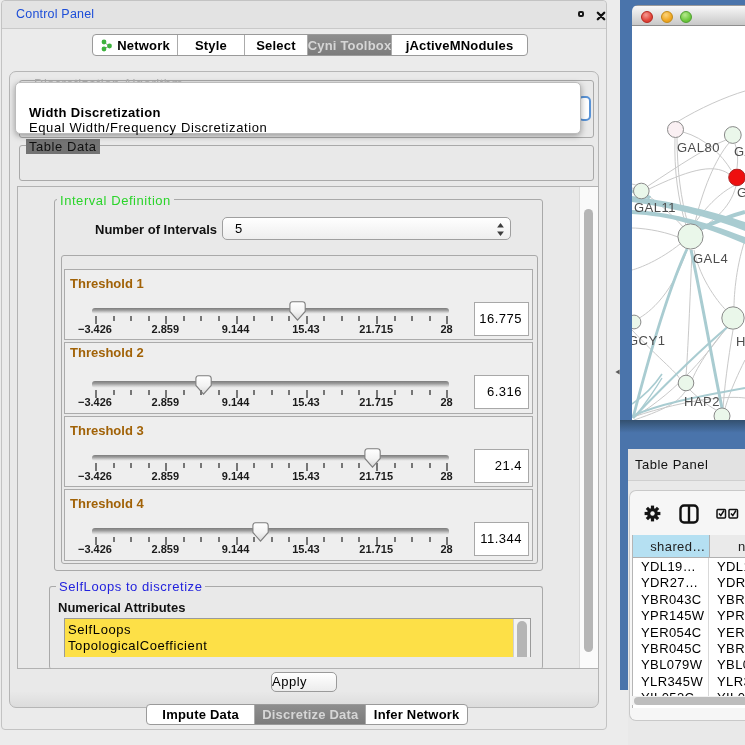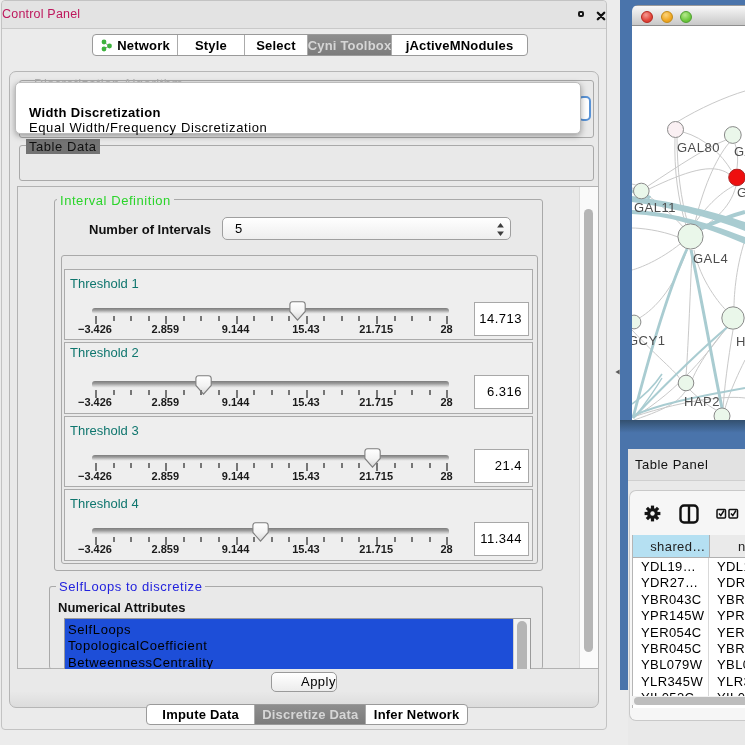--- a/index.html
+++ b/index.html
@@ -2,21 +2,21 @@
 <html><head><meta charset="utf-8">
 <style>
 * { margin:0; padding:0; box-sizing:border-box; }
 html,body { width:745px; height:745px; overflow:hidden; background:#ececec;
   font-family:"Liberation Sans", sans-serif; }
 .abs { position:absolute; }
 #win { position:absolute; left:1px; top:0; width:606px; height:730px;
   background:#ebebeb; border:1px solid #c3c3c3; border-radius:4px; }
 #titlebar { position:absolute; left:0; top:0; width:100%; height:28px;
   background:#e3e3e3; border-bottom:1px solid #c9c9c9; border-radius:4px 4px 0 0;}
-#titlebar span { position:absolute; left:0; top:6px; font-size:12.5px; color:#be185d; letter-spacing:0.2px; }
+#titlebar span { position:absolute; left:14px; top:6px; font-size:12.5px; color:#1d4ed8; letter-spacing:0.2px; }
 #maxbox { position:absolute; left:576px; top:10px; width:6px; height:6px;
   border:2px solid #1a1a1a; border-radius:2px; }
 #tabbar { position:absolute; left:90px; top:33px; width:436px; height:22px;
   background:#ffffff; border:1px solid #9a9a9a; border-radius:4px; display:flex;
   overflow:hidden; font-size:13px; }
 .seg { height:100%; display:flex; align-items:center; justify-content:center;
   border-right:1px solid #ababab; color:#000; font-weight:bold; letter-spacing:0.2px; white-space:nowrap; }
 .seg:last-child { border-right:none; }
 .seg.sel { background:linear-gradient(#8e8e8e,#7c7c7c); color:#d6d6d6; }
 #cpanel { position:absolute; left:7px; top:70px; width:590px; height:637px;
@@ -32,38 +32,38 @@
 .arrows { position:absolute; width:9px; color:#333; }
 #scrollp { position:absolute; left:15px; top:185px; width:582px; height:483px;
   background:#e9e9e9; border:1px solid #b2b2b2; overflow:hidden; }
 #vsb { position:absolute; right:0; top:0; width:19px; height:100%;
   background:#fafafa; border-left:1px solid #d8d8d8; }
 #vsb .th { position:absolute; left:4px; top:22px; width:9px; height:443px;
   background:#b5b5b5; border-radius:5px; }
 .tbox { position:absolute; left:62px; width:469px; height:71.5px;
   background:#eeeeee; border:1px solid #ababab; }
 .tbox > div, .tbox > svg { position:absolute; }
-.tname { font-size:13px; font-weight:normal; color:#0f766e; }
+.tname { font-size:13px; font-weight:bold; color:#a16207; }
 .track { width:357px; height:6.5px; border-radius:3px;
   background:linear-gradient(#7c7c7c,#9a9a9a 35%,#cfcfcf 70%,#f1f1f1); }
 .tick { width:2px; background:#767676; }
 .tlab { width:70px; text-align:center; font-size:11px; font-weight:bold; color:#1a1a1a; }
 .vbox { left:409px; width:55px; height:34px; background:#ffffff;
   border:1px solid #a8a8a8; font-size:13px; letter-spacing:0.5px; line-height:32px; text-align:right;
   padding-right:6px; color:#000; }
-#list { position:absolute; left:62px; top:617px; width:467px; height:51px;
-  background:#1d4ed8; border:1px solid #9a9a9a; border-bottom:none; overflow:hidden; }
+#list { position:absolute; left:62px; top:617px; width:467px; height:39px;
+  background:#fde047; border:1px solid #9a9a9a; border-bottom:none; overflow:hidden; }
 #list .it { position:absolute; left:3px; font-size:13px; color:#000; letter-spacing:0.6px; }
 #lsb { position:absolute; right:0; top:0; width:17px; height:100%;
   background:#f3f3f3; border-left:1px solid #d0d0d0; }
 #lsb .th { position:absolute; left:3px; top:2px; width:10px; height:60px;
   background:#b5b5b5; border-radius:5px; }
 #apply { position:absolute; letter-spacing:0.5px; left:269px; top:671px; width:66px; height:20px;
   background:linear-gradient(#ffffff,#ececec); border:1px solid #9a9a9a; border-radius:5px;
-  font-size:13px; text-align:right; line-height:18px; color:#000; }
+  font-size:13px; text-align:left; line-height:18px; color:#000; }
 #botseg { position:absolute; left:144px; top:703px; width:322px; height:21px;
   background:#fff; border:1px solid #9a9a9a; border-radius:4px; display:flex;
   overflow:hidden; font-size:13px; font-weight:bold; }
 #popup { position:absolute; left:13px; top:81px; width:566px; height:52px;
   background:#ffffff; border:1px solid #bcbcbc; border-radius:5px;
   box-shadow:0 2px 6px rgba(0,0,0,0.35); z-index:50; }
 #popup .ph { position:absolute; left:179px; top:6px; font-size:13px; letter-spacing:0.6px; color:#b5b5b5; }
 #popup .i1 { position:absolute; left:13px; top:22px; font-size:13px; font-weight:bold; letter-spacing:0.35px; color:#000; }
 #popup .i2 { position:absolute; left:13px; top:37px; font-size:13px; letter-spacing:0.6px; color:#000; }
 
@@ -126,21 +126,21 @@
  <div class="abs" style="left:576px;top:95px;width:13px;height:25px;border:2px solid #5a93d6;border-radius:5px;background:#fff;z-index:2"></div>
  <div class="gbox" style="left:17px;top:144px;width:575px;height:36px"></div>
  <div class="glab" style="left:24px;top:138px;background:#737373;color:#111">Table Data</div>
  <div id="scrollp">
    <div id="vsb">
         <div class="th"></div>
       </div>
  </div>
  <div class="gbox" style="left:52px;top:198px;width:489px;height:372px"></div>
  <div class="glab" style="left:55px;top:192px;background:#e9e9e9;color:#2bd42b">Interval Definition</div>
- <div class="abs" style="left:87px;top:221px;font-size:13px;font-weight:bold;color:#111">Number of Intervals</div>
+ <div class="abs" style="left:93px;top:221px;font-size:13px;font-weight:bold;color:#111">Number of Intervals</div>
  <div id="combo2">5
    <svg class="arrows" style="left:273px;top:5px" width="8" height="13" viewBox="0 0 8 13">
      <path d="M4,0 L7.4,4.5 L0.6,4.5 z M4,13 L7.4,8.5 L0.6,8.5 z" fill="#3d3d3d"></path>
       </svg>
  </div>
  <div class="gbox" style="left:59px;top:254px;width:477px;height:309px"></div>
  <div class="tbox" style="top:267.5px">
 <div class="tname" style="left:5px;top:6px">Threshold 1</div>
 <div class="track" style="left:27px;top:38px"></div>
 <svg class="thumb" style="left:224.1px;top:31.5px" width="17" height="20" viewBox="0 0 17 20">
@@ -173,21 +173,21 @@
       <div class="tick" style="left:328.5px;top:46.5px;height:5px"></div>
       <div class="tick" style="left:346.0px;top:46.5px;height:5px"></div>
       <div class="tick" style="left:363.6px;top:46.5px;height:5px"></div>
       <div class="tick" style="left:381.2px;top:46.5px;height:8px"></div>
 <div class="tlab" style="left:-5.0px;top:53px">−3.426</div>
       <div class="tlab" style="left:65.3px;top:53px">2.859</div>
       <div class="tlab" style="left:135.6px;top:53px">9.144</div>
       <div class="tlab" style="left:205.9px;top:53px">15.43</div>
       <div class="tlab" style="left:276.2px;top:53px">21.715</div>
       <div class="tlab" style="left:346.5px;top:53px">28</div>
-<div class="vbox" style="top:32px">14.713</div>
+<div class="vbox" style="top:32px">16.775</div>
 </div>
     <div class="tbox" style="top:341.0px">
 <div class="tname" style="left:5px;top:2px">Threshold 2</div>
 <div class="track" style="left:27px;top:38px"></div>
 <svg class="thumb" style="left:130.3px;top:31.5px" width="17" height="20" viewBox="0 0 17 20">
 <defs>
           <linearGradient id="tg2" x1="0" y1="0" x2="0" y2="1">
             <stop offset="0" stop-color="#ffffff"></stop>
             <stop offset="0.55" stop-color="#f2f2f2"></stop>
             <stop offset="1" stop-color="#d8d8d8"></stop>

